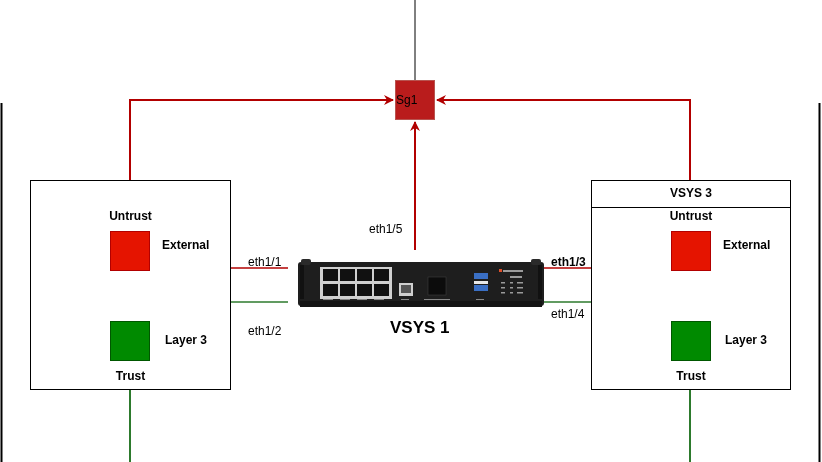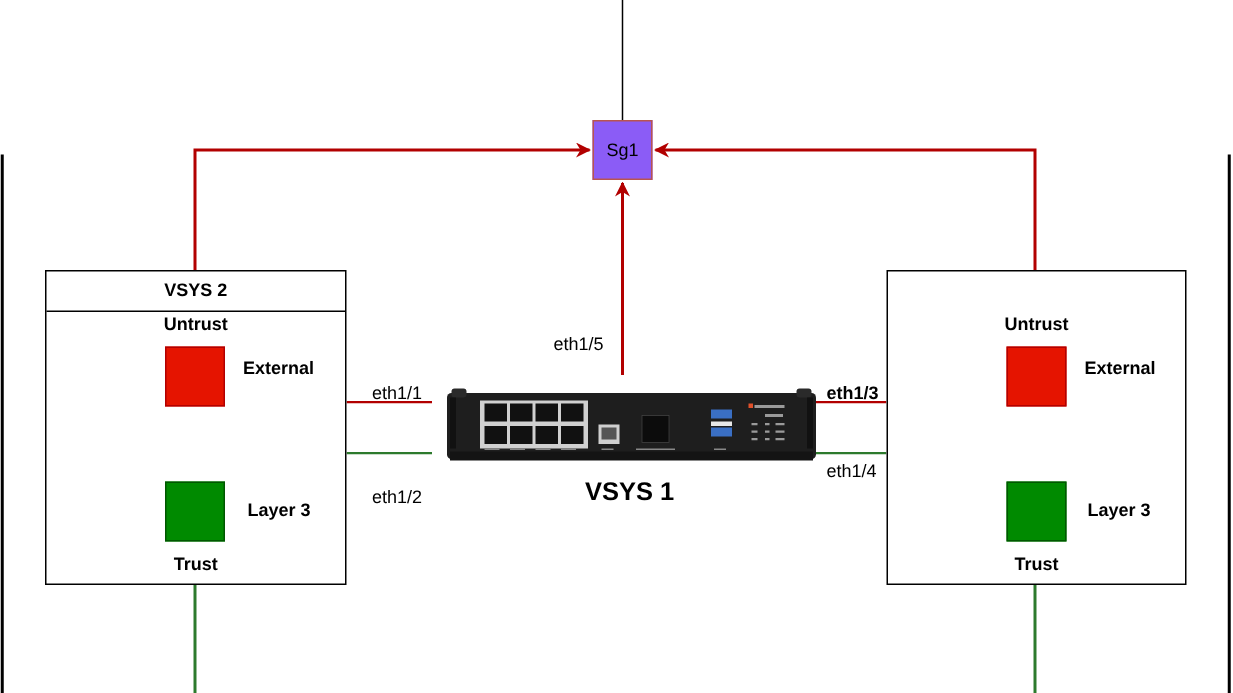--- a/index.html
+++ b/index.html
@@ -6,22 +6,22 @@
   body { width:822px; height:462px; position:relative; overflow:hidden;
          font-family:"Liberation Sans", sans-serif; color:#000; }
   .abs { position:absolute; }
   .vsys { position:absolute; border:1px solid #000; background:#fff; box-sizing:border-box; }
   .vsys .hdr { height:26px; border-bottom:1px solid #000; text-align:center;
                font-weight:bold; font-size:12px; line-height:24px; }
   .zone-label { position:absolute; font-weight:bold; font-size:12px; width:100%; text-align:center; }
   .sq { position:absolute; width:40px; height:40px; box-sizing:border-box; }
   .sq-lbl { position:absolute; font-weight:bold; font-size:12px; }
   .if-lbl { position:absolute; font-size:12px; }
-  .sg1 { position:absolute; left:395px; top:80px; width:40px; height:40px; background:#8b5cf6;
-         border:1px solid #b85450; box-sizing:border-box; text-align:center; line-height:38px; font-size:12px; }
+  .sg1 { position:absolute; left:395px; top:80px; width:40px; height:40px; background:#b91c1c;
+         border:1px solid #b85450; box-sizing:border-box; line-height:38px; font-size:12px; }
   .device { position:absolute; left:298px; top:257px; width:246px; height:52px; }
   .vsys1 { position:absolute; left:390px; top:318px; font-weight:bold; font-size:17px; }
 </style>
 </head>
 <body>
 
 <svg class="abs" style="left:0;top:0" width="822" height="462">
   <defs>
     <marker id="arr" markerWidth="10" markerHeight="10" refX="9" refY="5" orient="auto" markerUnits="userSpaceOnUse">
       <path d="M0,0 L10,5 L0,10 L3,5 Z" fill="#b20000"></path>
@@ -50,30 +50,30 @@
 
   <line x1="130" y1="390" x2="130" y2="462" stroke="#2d7a2d" stroke-width="2"></line>
   <line x1="690" y1="390" x2="690" y2="462" stroke="#2d7a2d" stroke-width="2"></line>
 </svg>
 
 <div class="sg1">
   <span>Sg1</span>
 </div>
 
 <div class="vsys" style="left:30px;top:180px;width:201px;height:210px;">
-  <div class="hdr">VSYS 2</div>
   <div class="zone-label" style="top:28px;">Untrust</div>
   <div class="sq" style="left:79px;top:50px;background:#e51400;border:1px solid #b20000;"></div>
   <div class="sq-lbl" style="left:131px;top:57px;">External</div>
   <div class="sq" style="left:79px;top:140px;background:#008a00;border:1px solid #005700;"></div>
   <div class="sq-lbl" style="left:134px;top:152px;">Layer 3</div>
   <div class="zone-label" style="top:188px;">Trust</div>
 </div>
 
 <div class="vsys" style="left:591px;top:180px;width:200px;height:210px;">
+  <div class="hdr">VSYS 3</div>
   <div class="zone-label" style="top:28px;">Untrust</div>
   <div class="sq" style="left:79px;top:50px;background:#e51400;border:1px solid #b20000;"></div>
   <div class="sq-lbl" style="left:131px;top:57px;">External</div>
   <div class="sq" style="left:79px;top:140px;background:#008a00;border:1px solid #005700;"></div>
   <div class="sq-lbl" style="left:133px;top:152px;">Layer 3</div>
   <div class="zone-label" style="top:188px;">Trust</div>
 </div>
 
 <div class="if-lbl" style="left:248px;top:255px;">eth1/1</div>
 <div class="if-lbl" style="left:248px;top:324px;">eth1/2</div>

